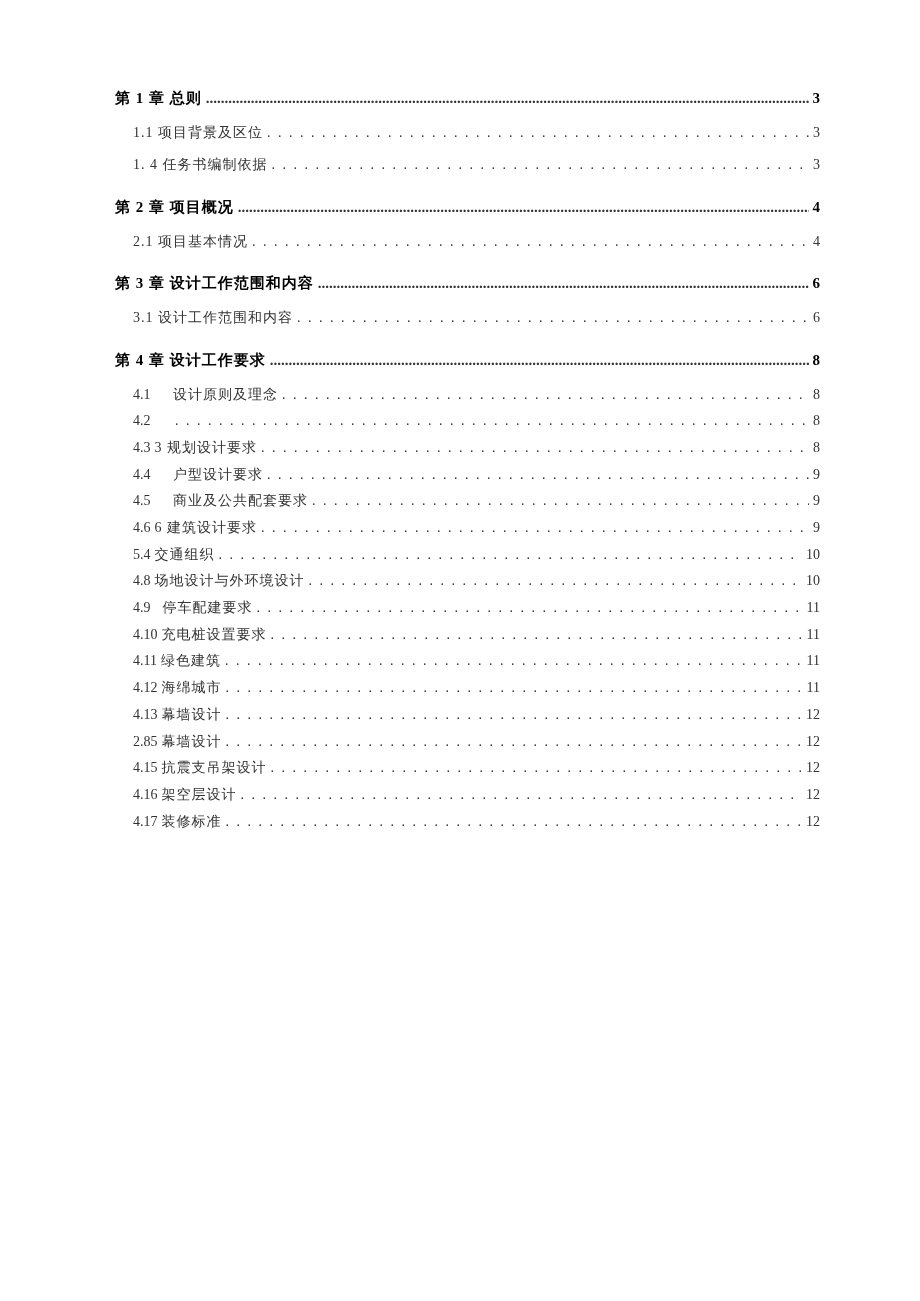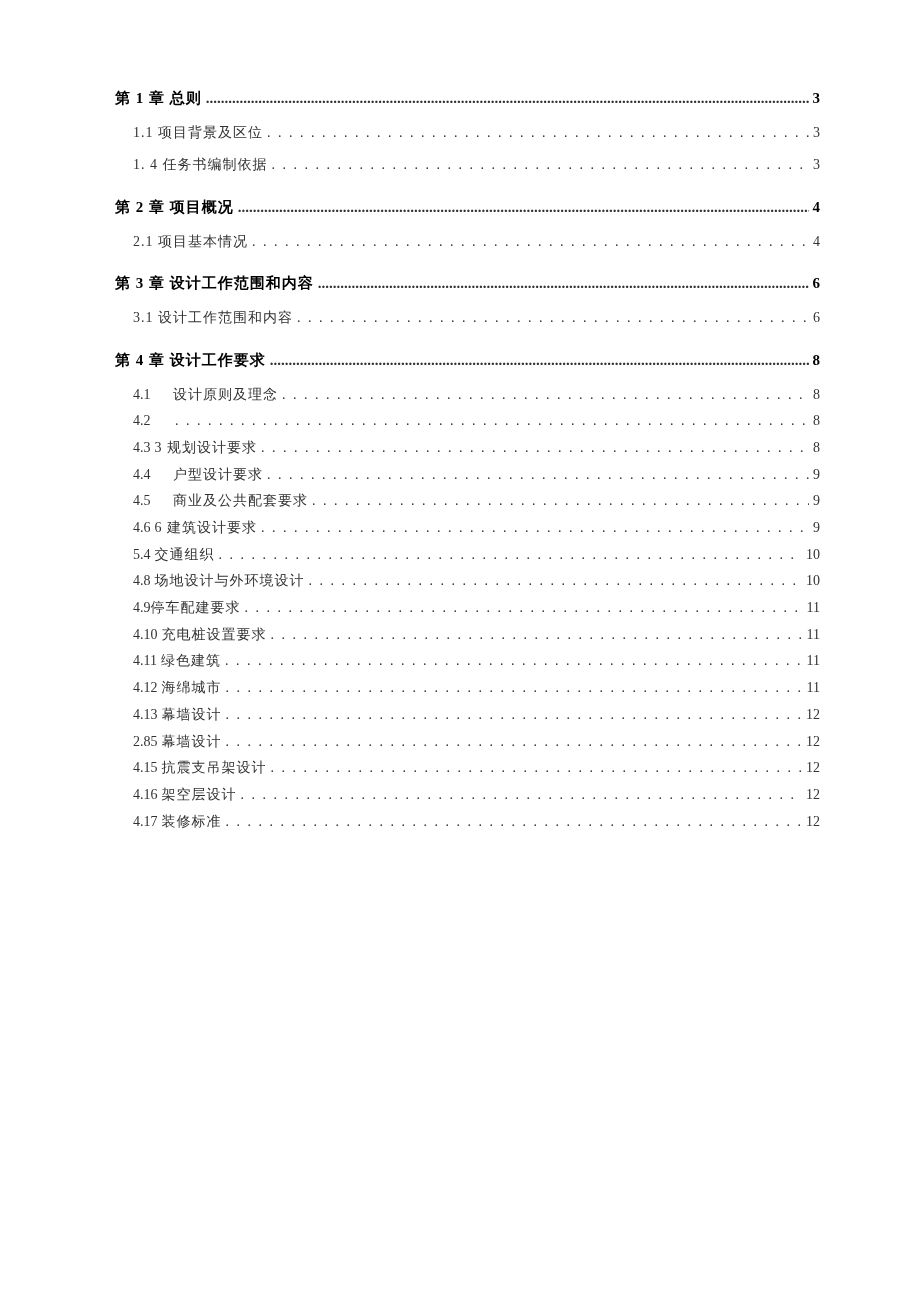--- a/index.html
+++ b/index.html
@@ -161,21 +161,21 @@
     <span class="toc-page">10</span>
   </div>
   <div class="toc-entry subsection">
     <span class="toc-num" style="min-width:0">4.8</span>
     <span class="toc-title" style="margin-left:4px">场地设计与外环境设计</span>
     <span class="toc-leader">. . . . . . . . . . . . . . . . . . . . . . . . . . . . . . . . . . . . . . . . . . . . . . . . . . . . . . . . . . . . . . . . . . . . . . . . . . . . . . . . . . . . . . . . . . . . . . .</span>
     <span class="toc-page">10</span>
   </div>
   <div class="toc-entry subsection">
     <span class="toc-num" style="min-width:0">4.9</span>
-    <span class="toc-title" style="margin-left:0">停车配建要求</span>
+    <span class="toc-title" style="margin-left:12px">停车配建要求</span>
     <span class="toc-leader">. . . . . . . . . . . . . . . . . . . . . . . . . . . . . . . . . . . . . . . . . . . . . . . . . . . . . . . . . . . . . . . . . . . . . . . . . . . . . . . . . . . . . . . . . . . . . . .</span>
     <span class="toc-page">11</span>
   </div>
   <div class="toc-entry subsection">
     <span class="toc-num" style="min-width:0">4.10</span>
     <span class="toc-title" style="margin-left:4px">充电桩设置要求</span>
     <span class="toc-leader">. . . . . . . . . . . . . . . . . . . . . . . . . . . . . . . . . . . . . . . . . . . . . . . . . . . . . . . . . . . . . . . . . . . . . . . . . . . . . . . . . . . . . . . . . . . . . . .</span>
     <span class="toc-page">11</span>
   </div>
   <div class="toc-entry subsection">

